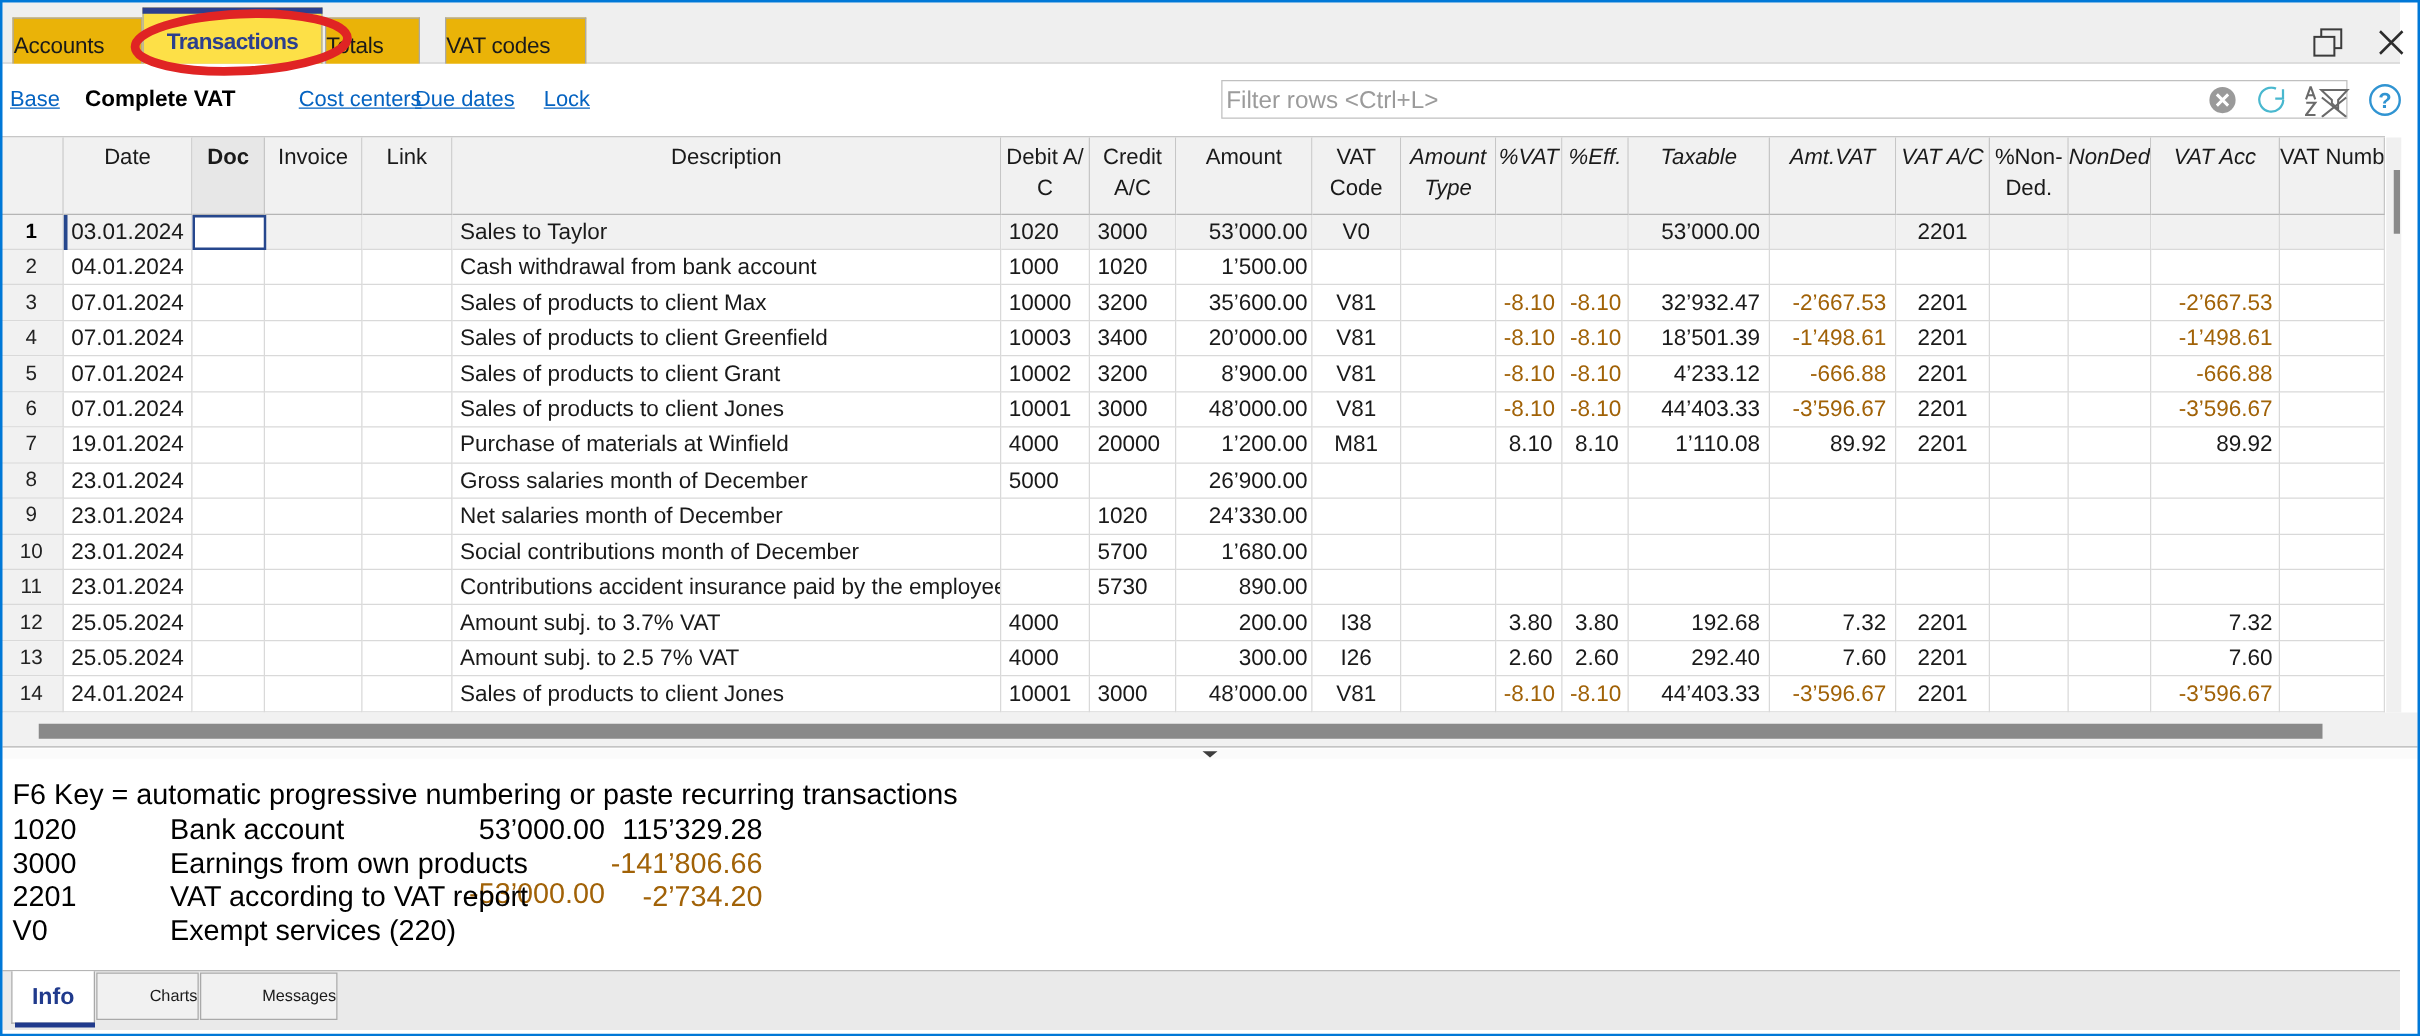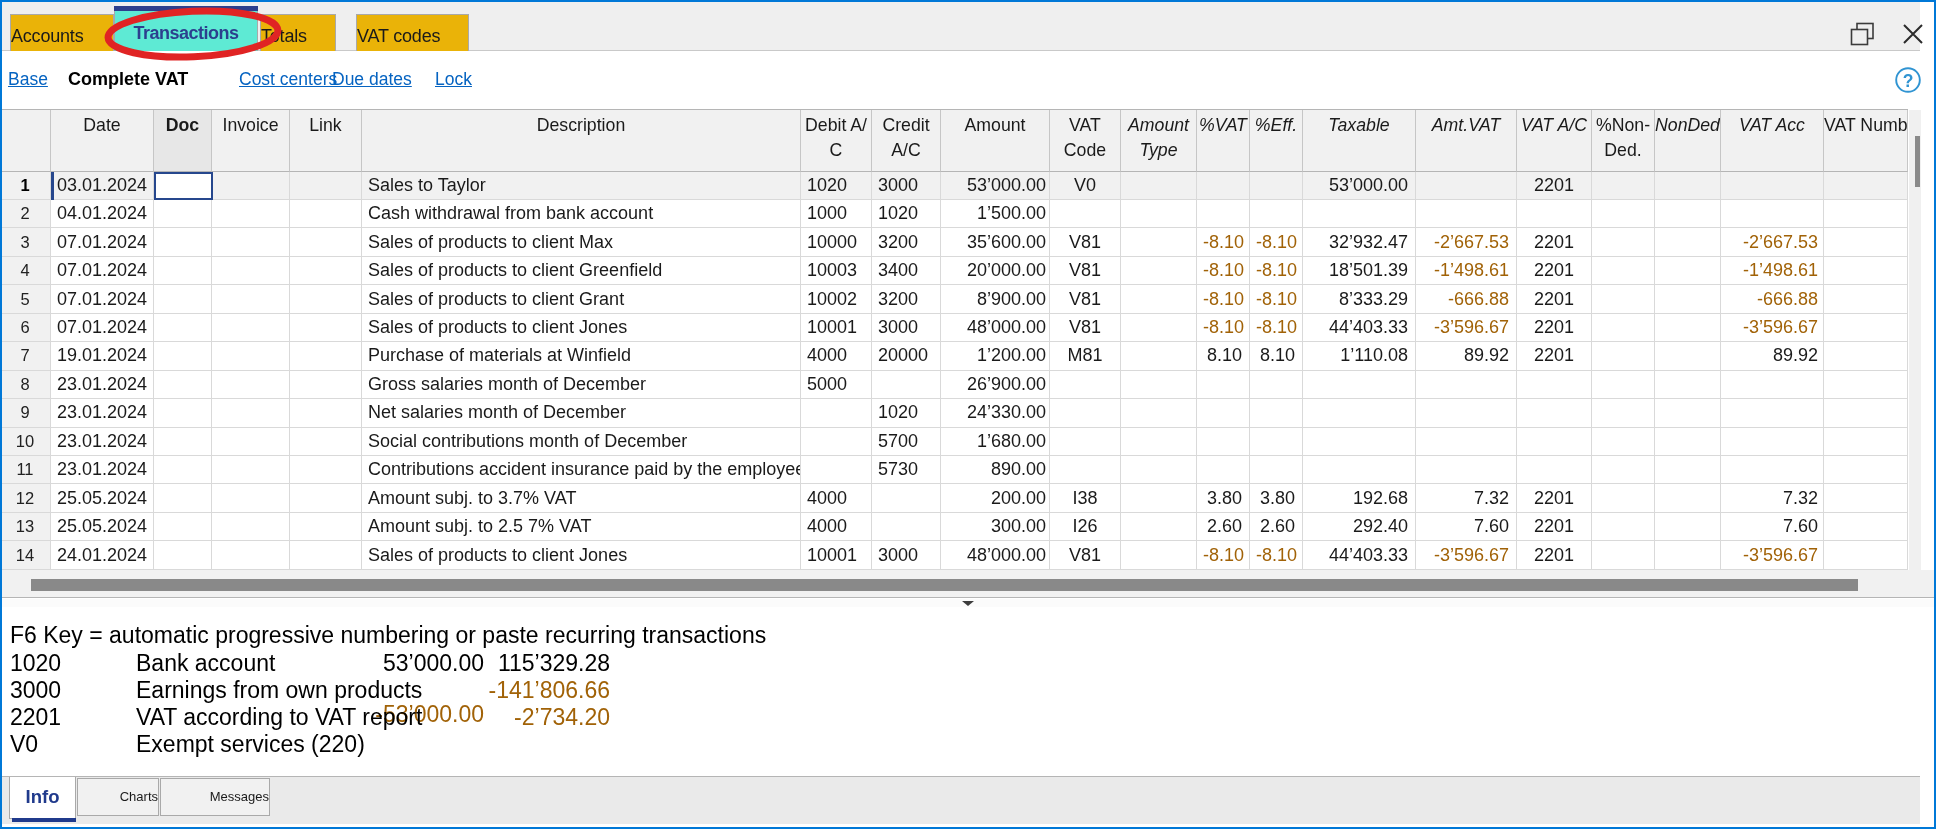--- a/index.html
+++ b/index.html
@@ -7,21 +7,21 @@
   body { position:relative; background:#fff; font-family:"Liberation Sans", sans-serif; color:#1a1a1a; }
   .abs { position:absolute; }
   
   #frame { position:absolute; left:0; top:0; width:1936px; height:829px; border:2px solid #0078d7; z-index:50; pointer-events:none; }
   
   #tabbar { left:2px; top:2px; width:1918px; height:49px; background:#efefef; border-bottom:1px solid #c9c9c9; }
   .tab { position:absolute; top:12px; height:39px; background:#eab308; border:1px solid #a9a9a9; border-bottom:none; font-size:18px; letter-spacing:-0.2px; color:#1a1a1a; text-align:left; line-height:42px; }
   #tab-accounts { left:8px; width:104px; }
   #tab-totals { left:258px; width:76px; }
   #tab-vat { left:354px; width:113px; }
-  #tab-trans { position:absolute; left:112px; top:4px; width:144px; height:45px; background:#5eead4; border-left:1px solid #a9a9a9; border-right:1px solid #a9a9a9; z-index:2; text-align:center; }
+  #tab-trans { position:absolute; left:112px; top:4px; width:144px; height:45px; background:#fde047; border-left:1px solid #a9a9a9; border-right:1px solid #a9a9a9; z-index:2; text-align:center; }
   #tab-trans .bar { position:absolute; left:-1px; top:0; width:144px; height:4.5px; background:#2c3f8e; }
   #tab-trans .lbl { position:absolute; left:0; right:0; top:17px; font-size:18px; letter-spacing:-0.5px; font-weight:bold; color:#2c3f8e; }
   #redellipse { left:101px; top:5px; width:180px; height:55px; z-index:10; }
   
   #btn-restore { left:1848px; top:20px; width:28px; height:26px; }
   #btn-close { left:1900px; top:21px; width:22px; height:22px; }
   
   #toolbar { left:2px; top:51px; width:1932px; height:58px; background:#fff; }
   .tblink { position:absolute; top:18px; font-size:17.5px; color:#0563c1; text-decoration:underline; }
   #lnk-complete { position:absolute; top:18px; font-size:18px; color:#000; font-weight:bold; }
@@ -88,20 +88,37 @@
       <path d="M2 2 L20 20 M20 2 L2 20" stroke="#2b2b2b" stroke-width="2" fill="none"></path>
     </svg>
   </div>
 
   <div id="toolbar" class="abs">
     <span class="tblink" style="left:6px;">Base</span>
     <span id="lnk-complete" style="left:66px;">Complete VAT</span>
     <span class="tblink" style="left:209px;margin-left:28px;">Cost centers</span>
     <span class="tblink" style="left:330px;">Due dates</span>
     <span class="tblink" style="left:433px;">Lock</span>
+    <div id="filterbox">
+      <span class="ph">Filter rows &lt;Ctrl+L&gt;</span>
+      <svg class="abs" style="left:788px; top:3px;" width="24" height="24" viewBox="0 0 24 24">
+        <circle cx="12" cy="12" r="10.5" fill="#9a9a9a"></circle>
+        <path d="M7.5 7.5 L16.5 16.5 M16.5 7.5 L7.5 16.5" stroke="#fff" stroke-width="2.4"></path>
+      </svg>
+      <svg class="abs" style="left:828px; top:4px;" width="22" height="22" viewBox="0 0 22 22">
+        <path d="M14.8 1.9 A 9.6 9.6 0 1 0 20.6 11" fill="none" stroke="#49b8cf" stroke-width="1.8"></path>
+        <path d="M20.4 2.4 V9.8 H14.2" fill="none" stroke="#49b8cf" stroke-width="1.8"></path>
+      </svg>
+      <svg class="abs" style="left:866px; top:3px;" width="36" height="26" viewBox="0 0 36 26">
+        <path d="M0.8 11.5 L4.5 1.2 M4.5 1.2 L8.2 11.5 M1.9 8.2 H7.1" fill="none" stroke="#6a6a6a" stroke-width="1.7"></path>
+        <path d="M1 14.2 H8.2 L0.8 24 H8.4" fill="none" stroke="#6a6a6a" stroke-width="1.7"></path>
+        <path d="M13 4 H34 L26.5 12 V19.5 L21.5 14.5 V12 Z" fill="none" stroke="#6a6a6a" stroke-width="1.6"></path>
+        <path d="M13.5 10 L33 25.5 M33 10 L13.5 25.5" fill="none" stroke="#6a6a6a" stroke-width="1.6"></path>
+      </svg>
+    </div>
     <svg id="help" viewBox="0 0 26 26">
       <circle cx="13" cy="13" r="11.8" fill="none" stroke="#3094d2" stroke-width="1.9"></circle>
       <text x="13" y="19.5" font-size="17.5" font-weight="bold" fill="#3094d2" text-anchor="middle" font-family="Liberation Sans, sans-serif">?</text>
     </svg>
   </div>
 
   <div id="grid" class="abs">
   <table>
     <colgroup>
       <col style="width:51px">
@@ -243,21 +260,21 @@
           <td></td>
           <td></td>
           <td>Sales of products to client Grant</td>
           <td>10002</td>
           <td>3200</td>
           <td class="r">8’900.00</td>
           <td class="c">V81</td>
           <td></td>
           <td class="r red">-8.10</td>
           <td class="r red">-8.10</td>
-          <td class="r">8’333.29</td>
+          <td class="r">4’233.12</td>
           <td class="r red">-666.88</td>
           <td class="c">2201</td>
           <td></td>
           <td></td>
           <td class="r red">-666.88</td>
           <td></td>
         </tr>
     <tr>
           <td class="num">6</td>
           <td>07.01.2024</td>

